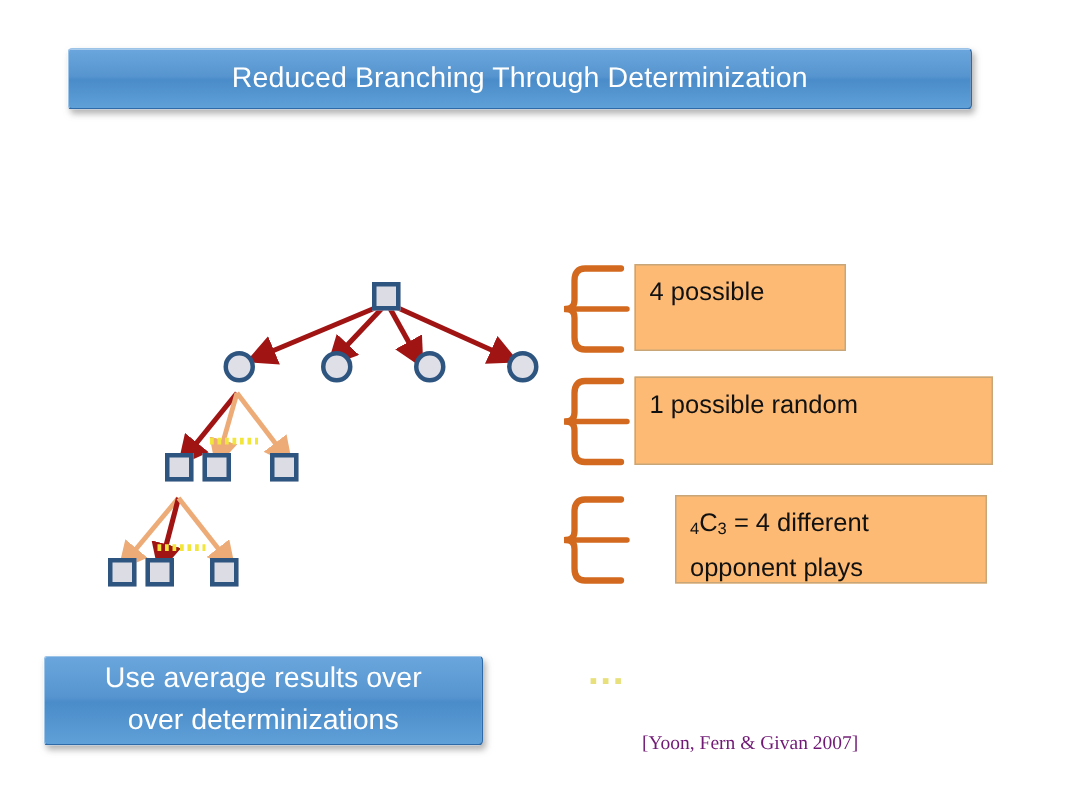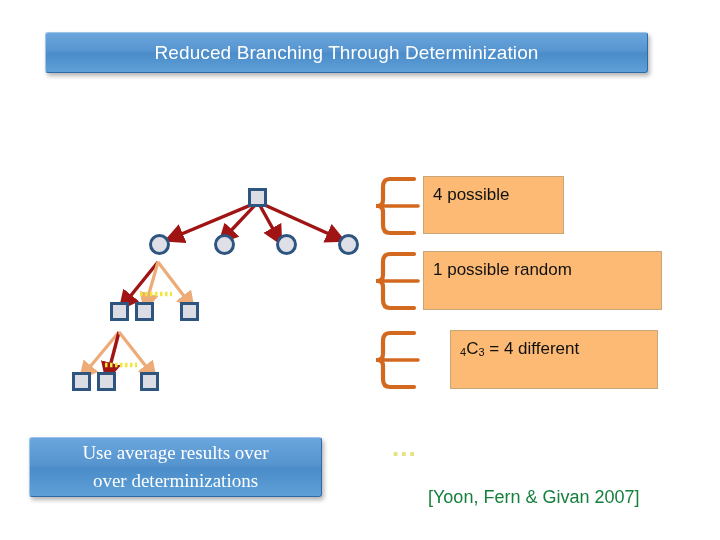--- a/index.html
+++ b/index.html
@@ -28,21 +28,21 @@
     box-shadow:2px 3px 4px rgba(120,120,120,0.55);
   }
   #title-banner{
     left:45px;top:32px;width:603px;height:41px;
     font-size:19px;font-weight:400;letter-spacing:.1px;
   }
   #conclusion-banner{
     left:29px;top:437px;width:293px;height:60px;
     font-size:19px;line-height:28px;font-weight:400;
   }
-  #conclusion-banner .lines{display:block;font-family:Liberation Serif, serif;}
+  #conclusion-banner .lines{display:block;}
 
   
   #tree{position:absolute;left:0;top:150px;width:400px;height:270px;}
   .node{position:absolute;box-sizing:border-box;}
   .node.sq{
     width:19px;height:19px;
     border:3px solid #2e5580;
     background:#dcdce4;
   }
   .node.ci{
@@ -67,21 +67,21 @@
   .sub{font-size:11px;vertical-align:-2px;}
 
   
   #ellipsis{
     position:absolute;left:392px;top:432px;
     font-size:26px;font-weight:700;color:#e8e07a;
     letter-spacing:1px;
   }
   #citation{
     position:absolute;left:428px;top:487px;
-    font-size:18px;color:#15803d;white-space:nowrap;
+    font-size:13px;color:#701a75;white-space:nowrap;font-family:Liberation Serif, serif;
   }
 </style>
 </head>
 <body>
 
 <div id="stage">
 
   <div class="banner" id="title-banner">
     <span>Reduced Branching Through Determinization</span>
   </div>
@@ -157,20 +157,21 @@
   <div class="callout" style="left:423px;top:176px;width:141px;height:58px;">
     <span class="ln">4 possible</span>
   </div>
 
   <div class="callout" style="left:423px;top:251px;width:239px;height:59px;">
     <span class="ln">1 possible random</span>
   </div>
 
   <div class="callout" style="left:423px;top:330px;width:208px;height:59px;margin-left:27px;">
     <span class="ln"><span class="sub">4</span><span>C</span><span class="sub">3</span><span> = 4 different</span></span>
+    <span class="ln">opponent plays</span>
   </div>
 
   <div class="banner" id="conclusion-banner">
     <span class="lines">
       <span class="ln">Use average results over</span><br>
       <span class="ln">over determinizations</span>
     </span>
   </div>
 
   <div id="ellipsis">...</div>

